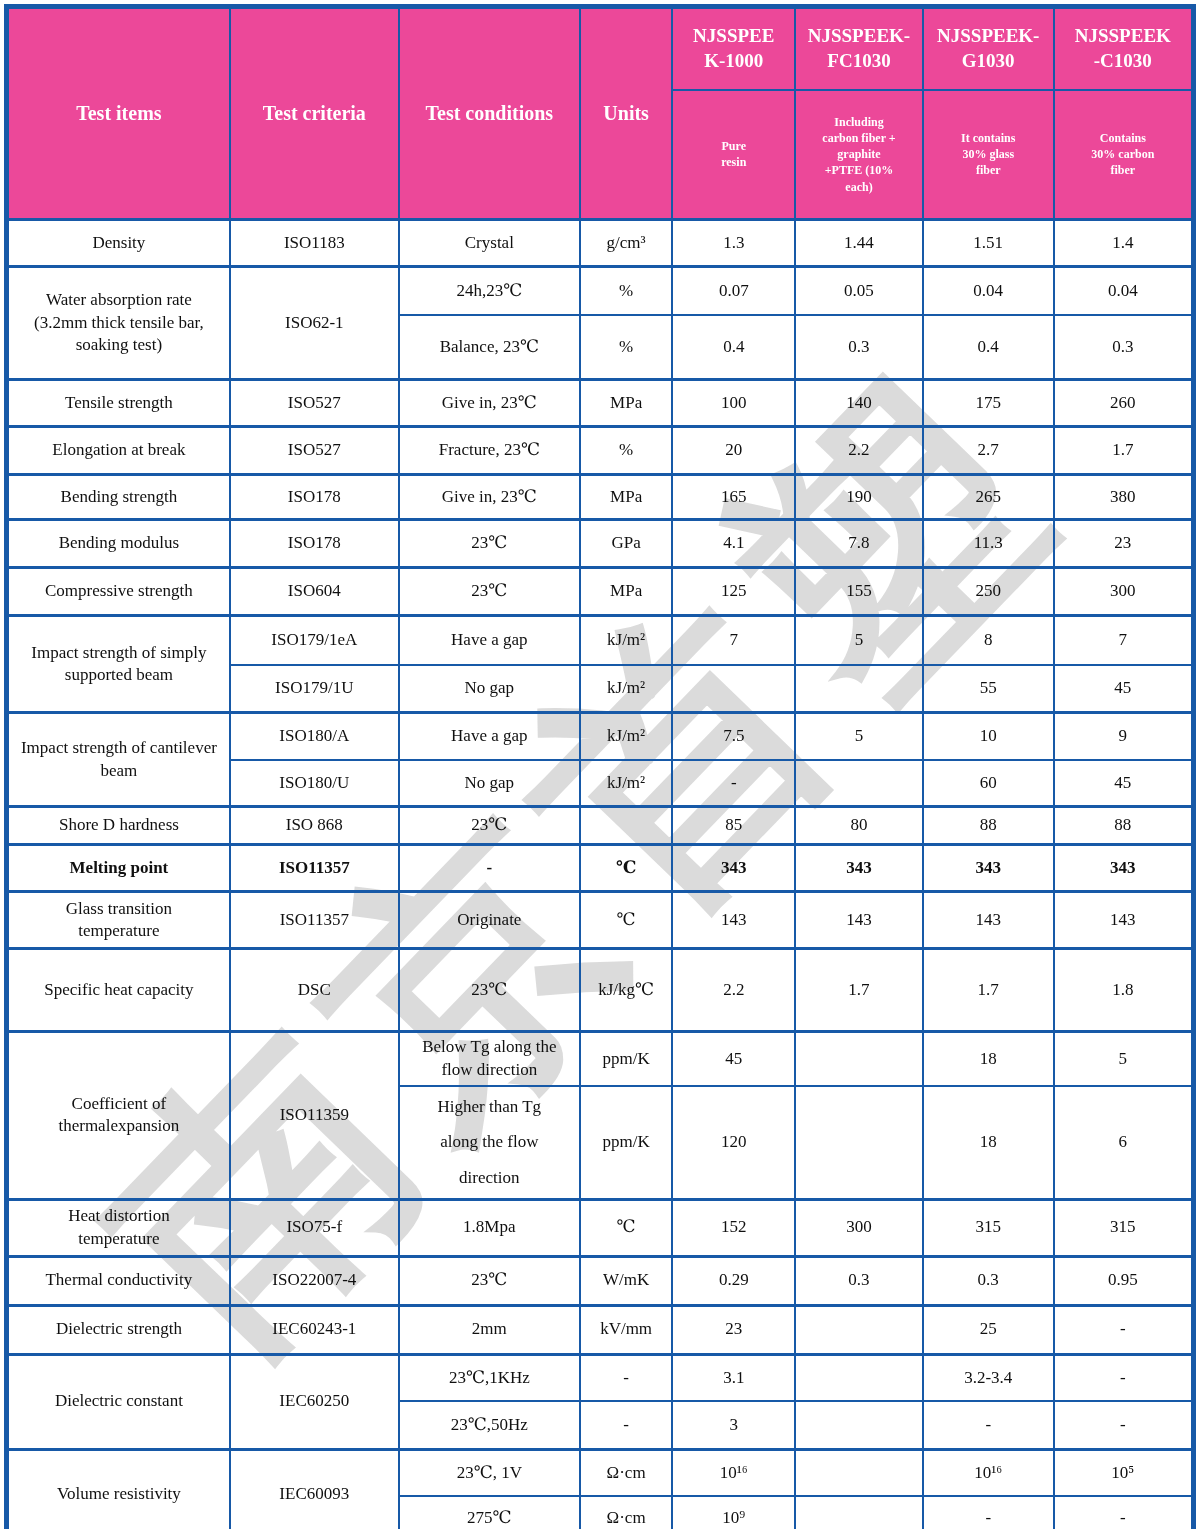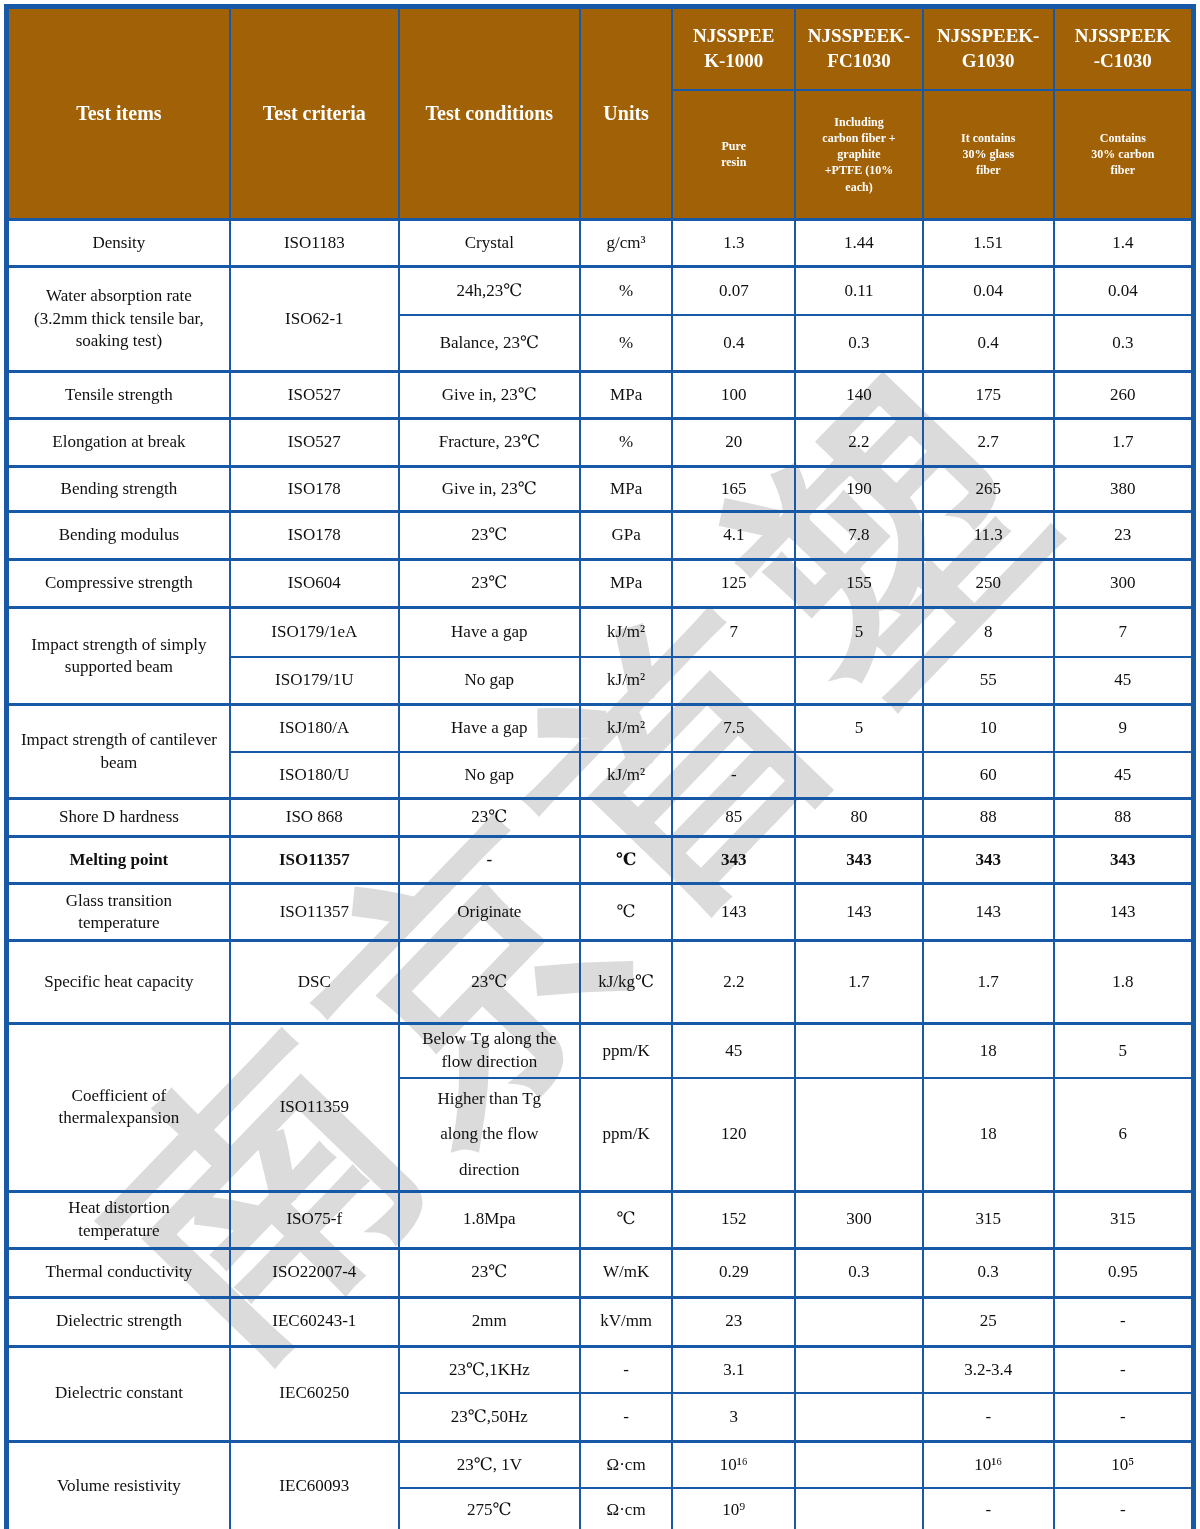--- a/index.html
+++ b/index.html
@@ -36,21 +36,21 @@
     text-align:center;
     vertical-align:middle;
     white-space:pre-line;
     padding:2px 4px;
     color:#101010;
     font-size:17px;
     line-height:1.32;
     overflow:hidden;
   }
   .spec thead th{
-    background:#a16207;
+    background:#ec4899;
     color:#ffffff;
     font-weight:bold;
   }
   .spec thead th.hlabel{font-size:20px;}
   .spec thead th.model{font-size:19px;line-height:1.3;}
   .spec thead th.desc{font-size:12px;line-height:1.35;}
   .spec tbody tr.major td{border-top-width:3px;}
   .spec td.airy{line-height:2.1;}
   .spec td.item{padding:2px 2px;text-align:center;}
 </style>
@@ -113,25 +113,25 @@
           <td class="val">1.4</td>
         </tr>
         <tr class="major" style="height: 48px;">
           <td class="item" rowspan="2">Water absorption rate
 (3.2mm thick tensile bar,
 soaking test)</td>
           <td class="crit" rowspan="2">ISO62-1</td>
           <td class="cond">24h,23℃</td>
           <td class="unit">%</td>
           <td class="val">0.07</td>
-          <td class="val">0.11</td>
+          <td class="val">0.05</td>
           <td class="val">0.04</td>
           <td class="val">0.04</td>
         </tr>
-        <tr style="height: 57px;">
+        <tr style="height: 65px;">
           <td class="cond">Balance, 23℃</td>
           <td class="unit">%</td>
           <td class="val">0.4</td>
           <td class="val">0.3</td>
           <td class="val">0.4</td>
           <td class="val">0.3</td>
         </tr>
         <tr class="major" style="height: 47px;">
           <td class="item">Tensile strength</td>
           <td class="crit">ISO527</td>

